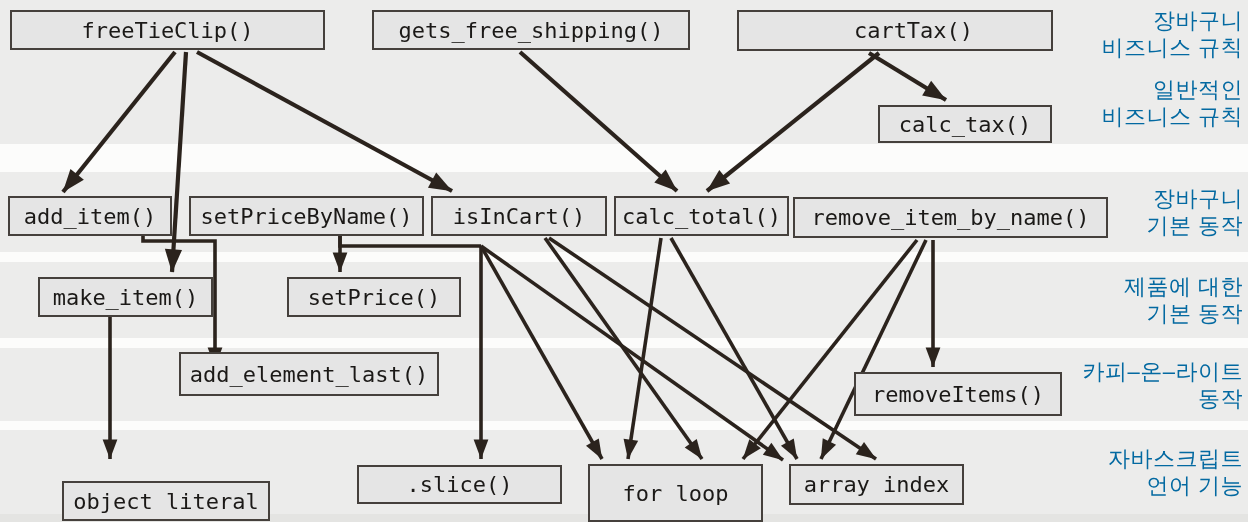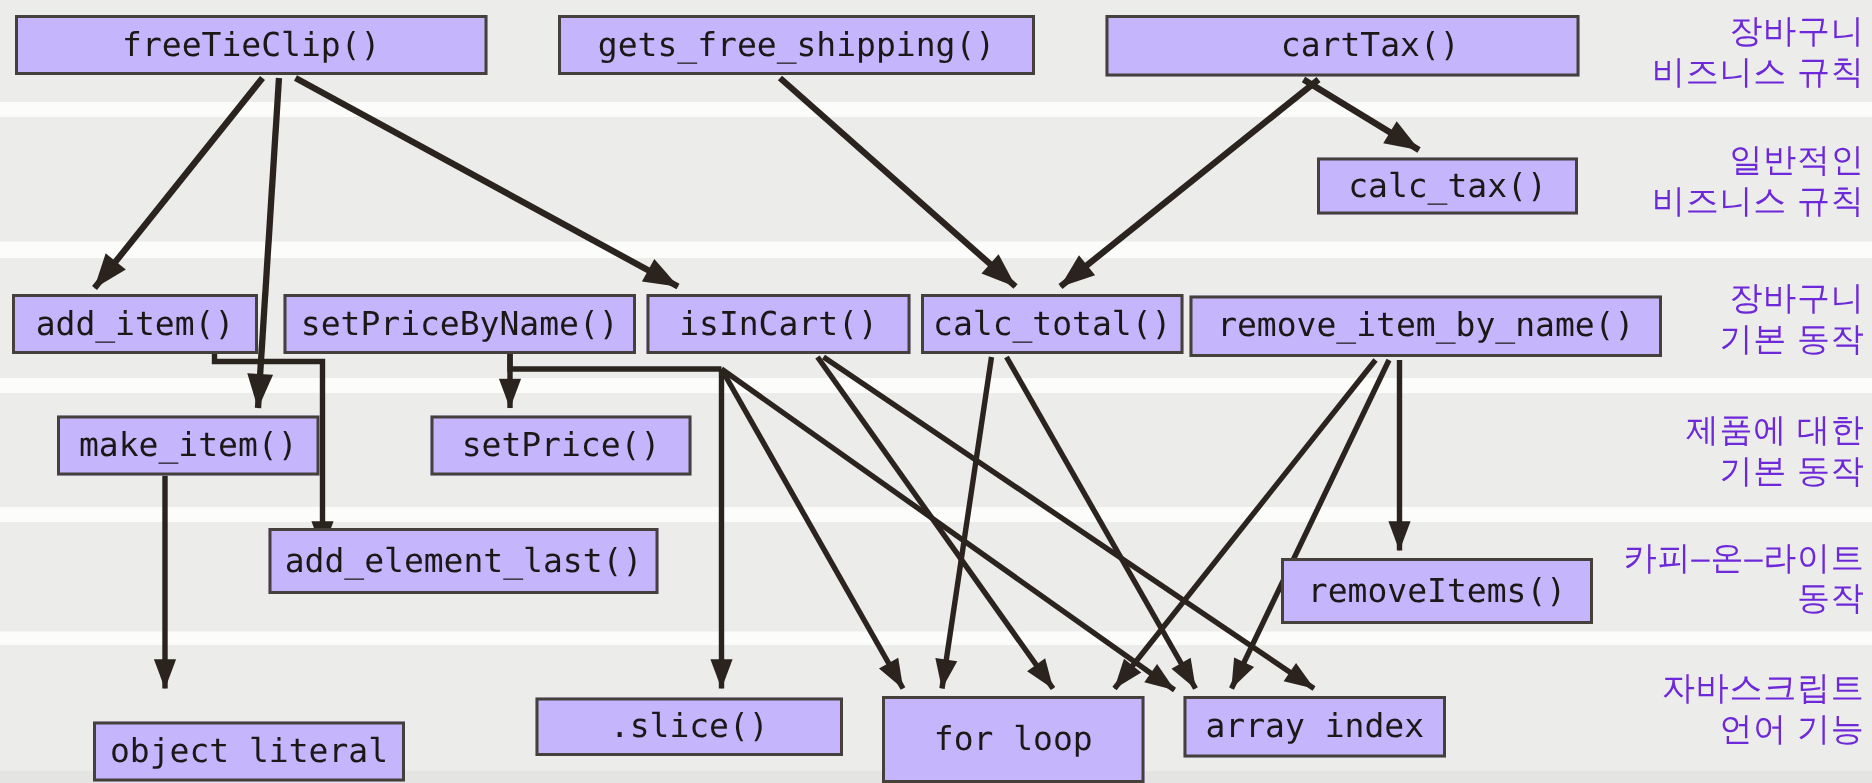--- a/index.html
+++ b/index.html
@@ -22,34 +22,34 @@
     right: 5px;
     top: 0;
     height: 100%;
     display: flex;
     flex-direction: column;
     justify-content: center;
     text-align: right;
     font-family: "Liberation Sans", "DejaVu Sans", sans-serif;
     font-size: 22px;
     line-height: 27px;
-    color: #6d28d9;
+    color: #0369a1;
     letter-spacing: 0.5px;
     white-space: nowrap;
   }
   #edges {
     position: absolute;
     left: 0; top: 0;
     width: 1248px;
     height: 522px;
   }
   .node {
     position: absolute;
     box-sizing: border-box;
-    background: #c4b5fd;
+    background: #e5e5e5;
     border: 2.5px solid #45403c;
     display: flex;
     align-items: center;
     justify-content: center;
     font-size: 22px;
     color: #1b1917;
     white-space: nowrap;
   }
   .bottom-strip {
     position: absolute;
@@ -61,21 +61,21 @@
 </head>
 <body>
 
 <div id="canvas">
     <div class="band" style="top: 0px; height: 68px;">
       <div class="band-label">
         <span>장바구니</span>
         <span>비즈니스 규칙</span>
       </div>
     </div>
-    <div class="band" style="top: 78px; height: 83px;">
+    <div class="band" style="top: 61px; height: 83px;">
       <div class="band-label">
         <span>일반적인</span>
         <span>비즈니스 규칙</span>
       </div>
     </div>
     <div class="band" style="top: 172px; height: 80px;">
       <div class="band-label">
         <span>장바구니</span>
         <span>기본 동작</span>
       </div>

